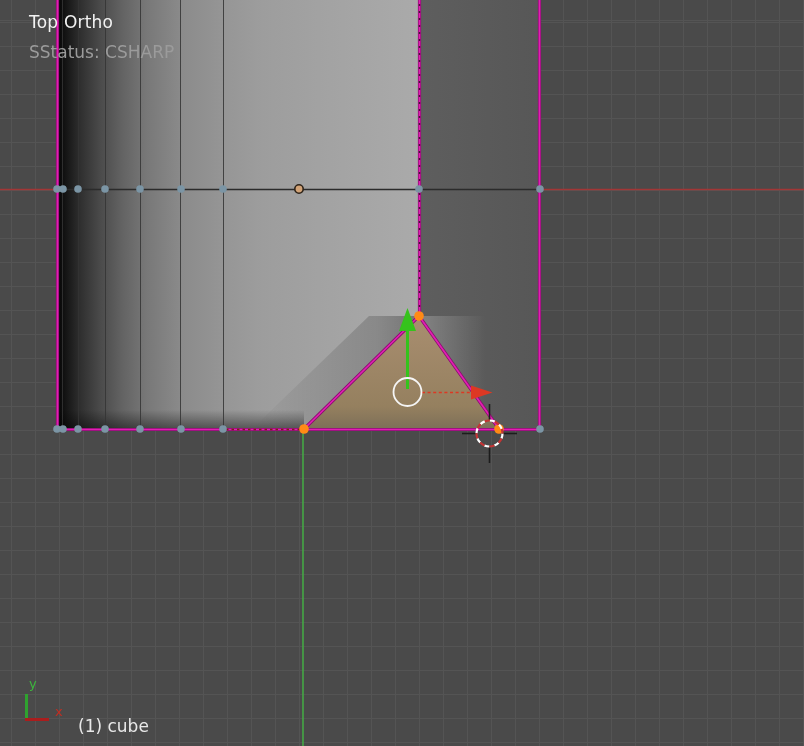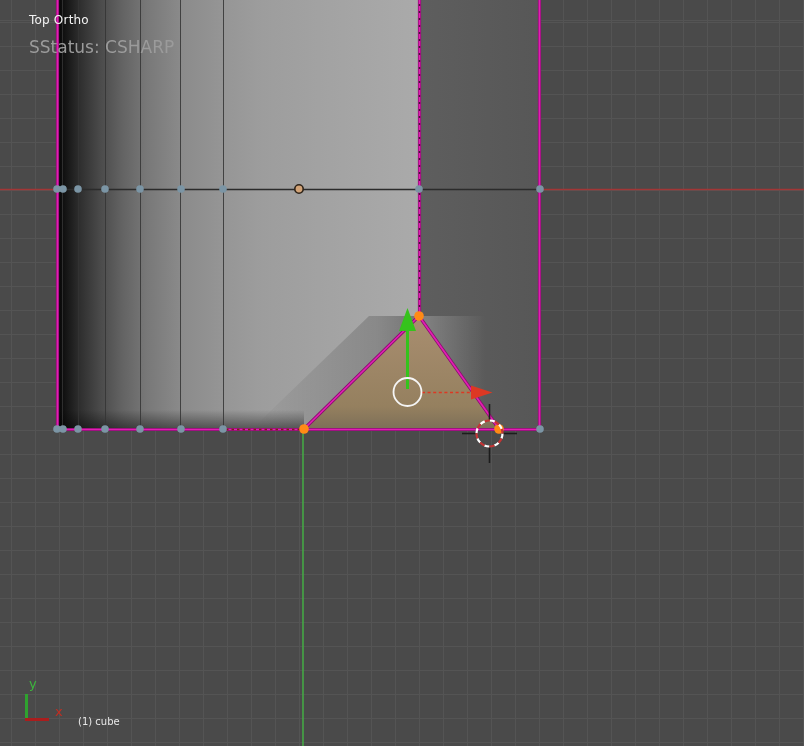--- a/index.html
+++ b/index.html
@@ -9,23 +9,23 @@
     overflow:hidden;
     background-color:#4a4a4a;
     background-image:
       repeating-linear-gradient(to right, #545454 0, #545454 1px, transparent 1px, transparent 24px),
       repeating-linear-gradient(to bottom, #545454 0, #545454 1px, transparent 1px, transparent 24px);
     background-position:11px 22px;
     font-family:"DejaVu Sans","Liberation Sans",sans-serif;
   }
   svg.scene{position:absolute;left:0;top:0;}
   .hud{position:absolute;left:29px;top:14px;line-height:1;}
-  .view-label{color:#f2f2f2;font-size:12px;letter-spacing:0.2px;}
+  .view-label{color:#f2f2f2;font-size:17px;letter-spacing:0.2px;}
   .status-label{color:#9b9b9b;font-size:17px;margin-top:13px;}
-  .obj-label{position:absolute;left:78px;top:716px;color:#e8e8e8;font-size:10px;}
+  .obj-label{position:absolute;left:78px;top:716px;color:#e8e8e8;font-size:17px;}
   .axis-widget{position:absolute;left:0;top:668px;width:80px;height:70px;}
   .axis-y-line{position:absolute;left:25px;top:26px;width:3px;height:26px;background:#2fa22f;}
   .axis-x-line{position:absolute;left:25px;top:50px;width:24px;height:3px;background:#aa1d1d;}
   .axis-y-label{position:absolute;left:29px;top:8px;color:#3db53d;font-size:13px;}
   .axis-x-label{position:absolute;left:55px;top:36px;color:#c22e22;font-size:13px;}
 </style>
 </head>
 <body>
 
 <div class="viewport">

